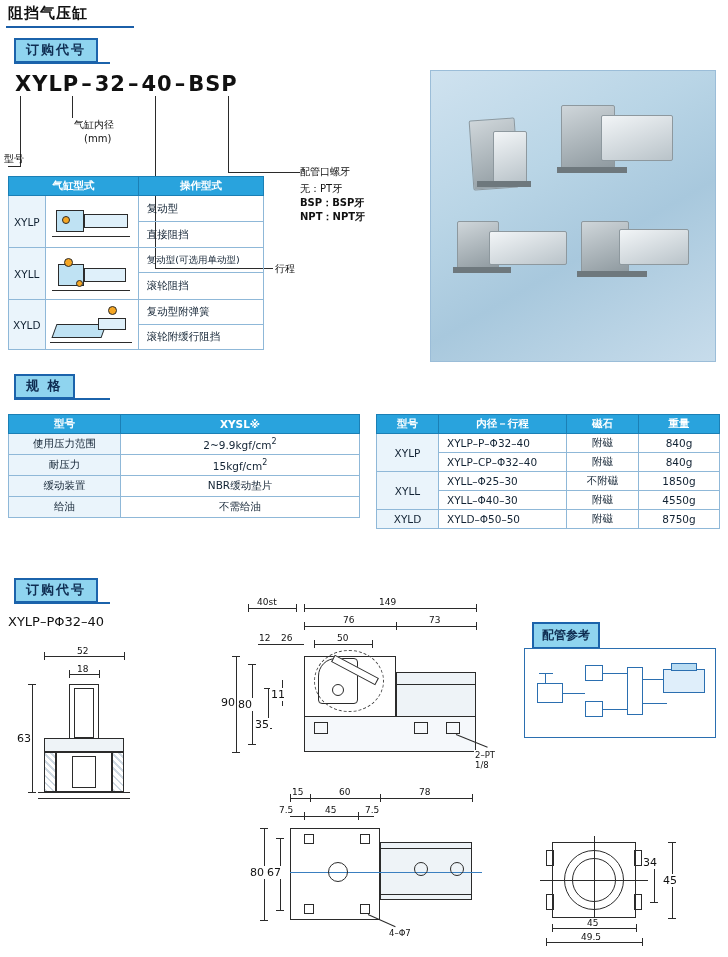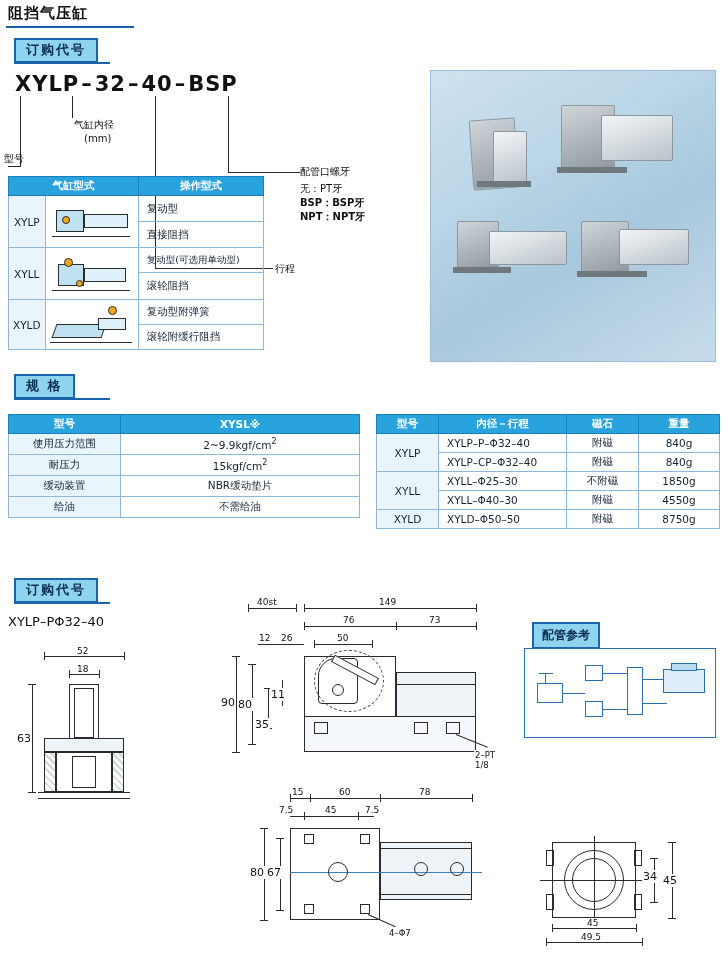--- a/index.html
+++ b/index.html
@@ -431,21 +431,21 @@
     <div class="box" style="left:26px; top:22px; width:8px; height:16px;"></div>
     <div class="box" style="left:26px; top:66px; width:8px; height:16px;"></div>
     <div class="box" style="left:114px; top:22px; width:8px; height:16px;"></div>
     <div class="box" style="left:114px; top:66px; width:8px; height:16px;"></div>
     <div class="ln lnh" style="left:20px; top:52px; width:108px;"></div>
     <div class="ln lnv" style="left:74px; top:8px; height:88px;"></div>
 
     <div class="ln lnv" style="left:134px; top:30px; height:44px;"></div>
     <div class="ln lnh" style="left:130px; top:30px; width:8px;"></div>
     <div class="ln lnh" style="left:130px; top:74px; width:8px;"></div>
-    <div class="dimv" style="left:122px; top:42px;">34</div>
+    <div class="dimv" style="left:122px; top:28px;">34</div>
     <div class="ln lnv" style="left:152px; top:14px; height:76px;"></div>
     <div class="ln lnh" style="left:148px; top:14px; width:8px;"></div>
     <div class="ln lnh" style="left:148px; top:90px; width:8px;"></div>
     <div class="dimv" style="left:142px; top:46px;">45</div>
 
     <div class="ln lnh" style="left:32px; top:100px; width:84px;"></div>
     <div class="ln lnv" style="left:32px; top:96px; height:8px;"></div>
     <div class="ln lnv" style="left:116px; top:96px; height:8px;"></div>
     <div class="dim" style="left:66px; top:90px;">45</div>
     <div class="ln lnh" style="left:26px; top:114px; width:96px;"></div>

